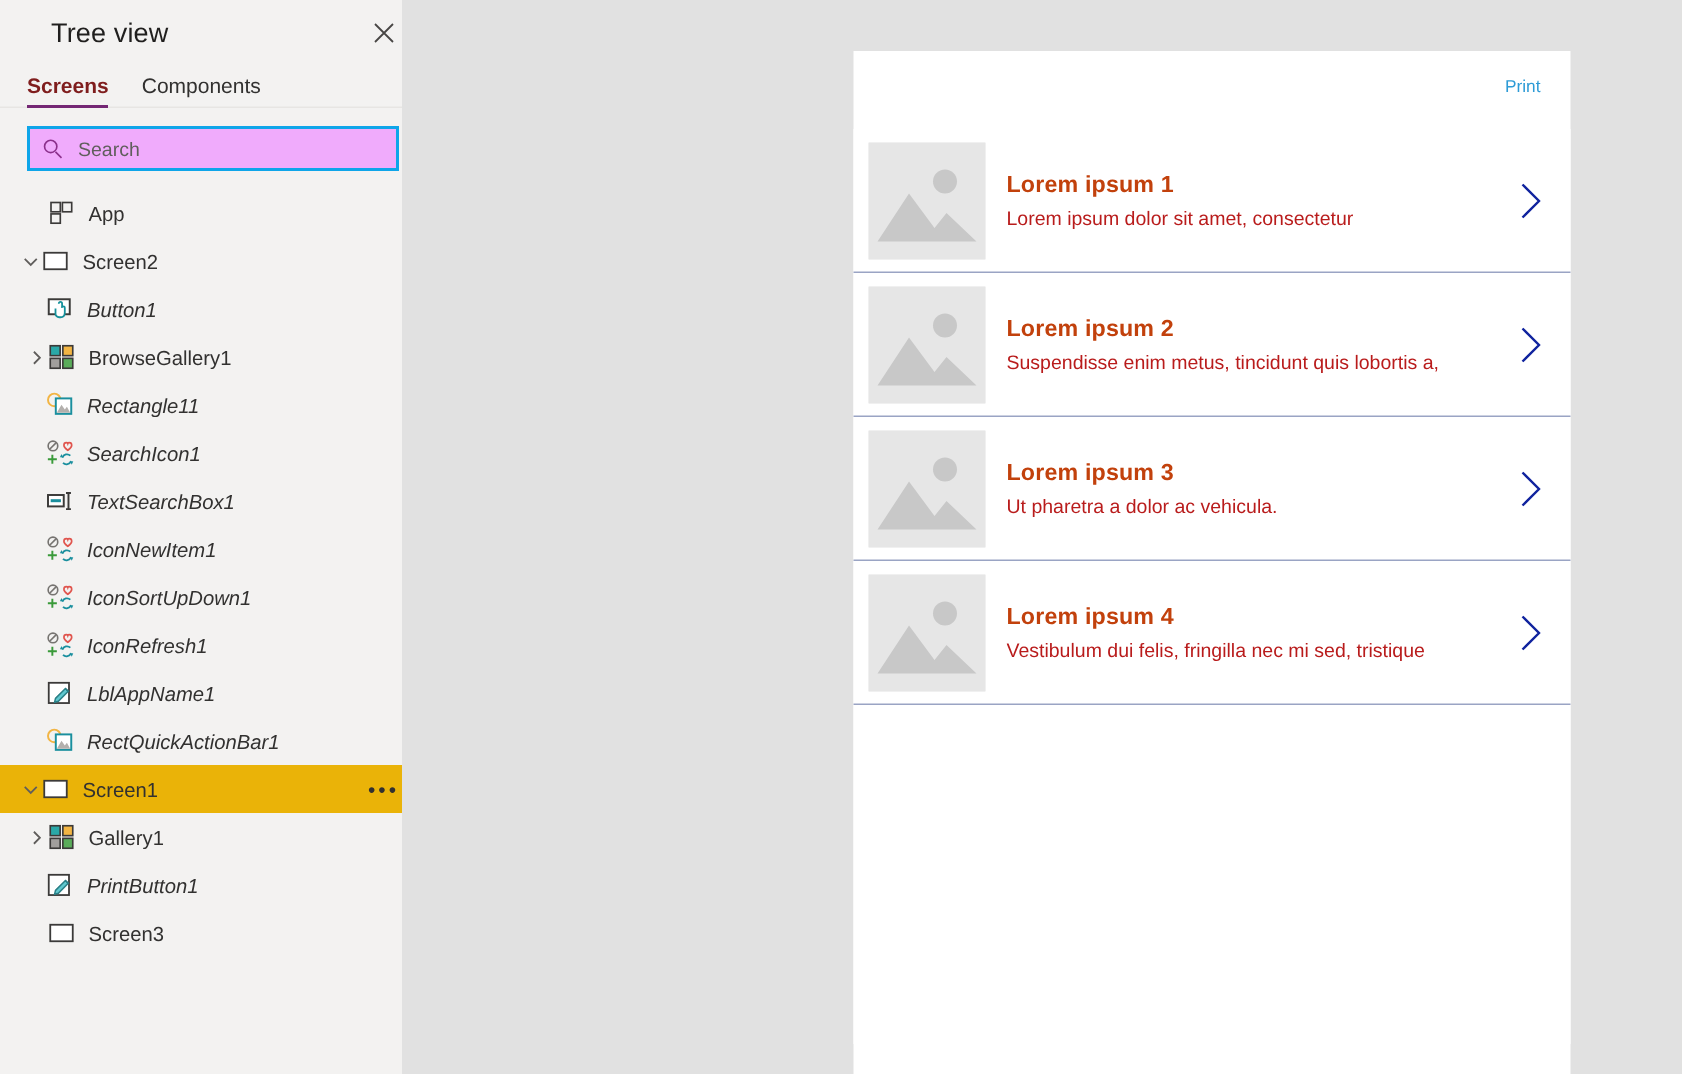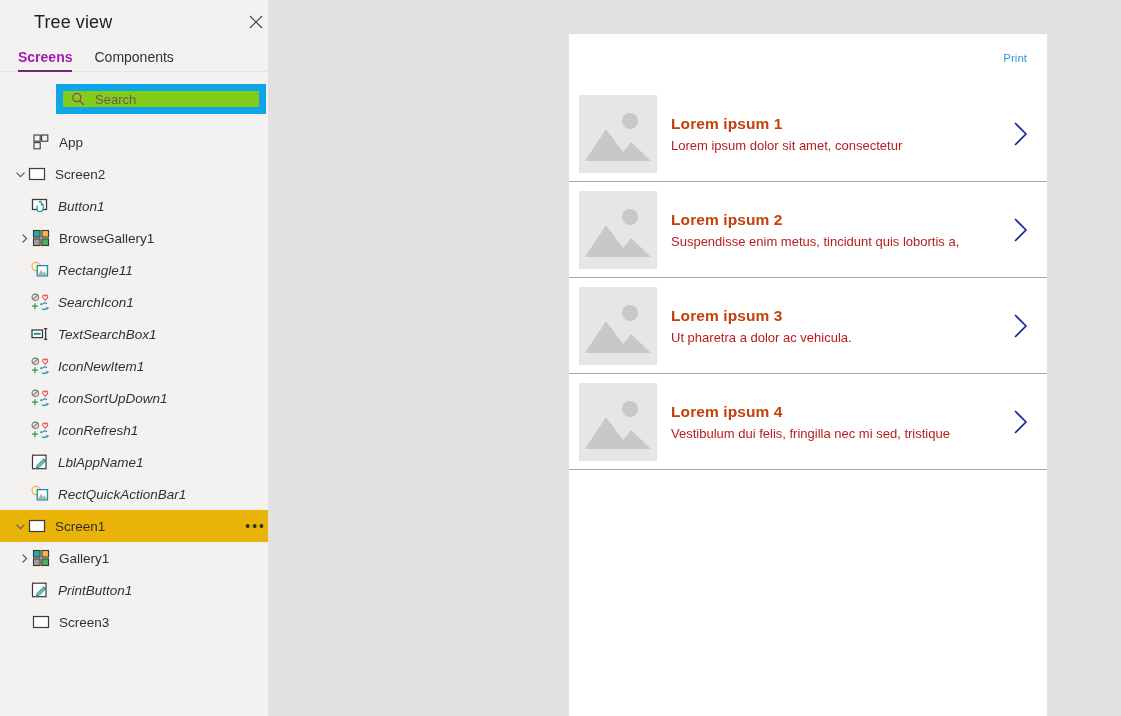--- a/index.html
+++ b/index.html
@@ -37,33 +37,32 @@
     display: flex; align-items: flex-end;
     height: 28px; padding: 0 18px;
     border-bottom: 1px solid #e7e5e3;
   }
   .tv-tab {
     font-size: 14px; color: #323130;
     padding: 0 0 6px 0; margin-right: 22px;
     cursor: pointer; position: relative;
     white-space: nowrap;
   }
-  .tv-tab.active { color: #a21caf; font-weight: 600; }
+  .tv-tab.active { color: #7f1d1d; font-weight: 600; }
   .tv-tab.active::after {
     content: ""; position: absolute;
     left: 0; right: 0; bottom: -1px; height: 2px;
     background: #742774;
   }
   #tv-searchwrap { padding: 12px 18px 8px 18px; }
   #tv-search {
     display: flex; align-items: center;
-    height: 30px; background: #84cc16;
-    border: 7px solid #0ea5e9;
+    height: 30px; background: #f0abfc;
+    border: 2px solid #0ea5e9;
     padding: 0 8px;
-    margin-left: 38px;
   }
   #tv-search .mag { margin-right: 8px; display:flex; }
   #tv-search input {
     border: none; outline: none; background: transparent;
     font-family: "Liberation Sans", sans-serif;
     font-size: 13px; color: #323130; width: 100%;
   }
   #tv-search input::placeholder { color: #605e5c; }
 
   

